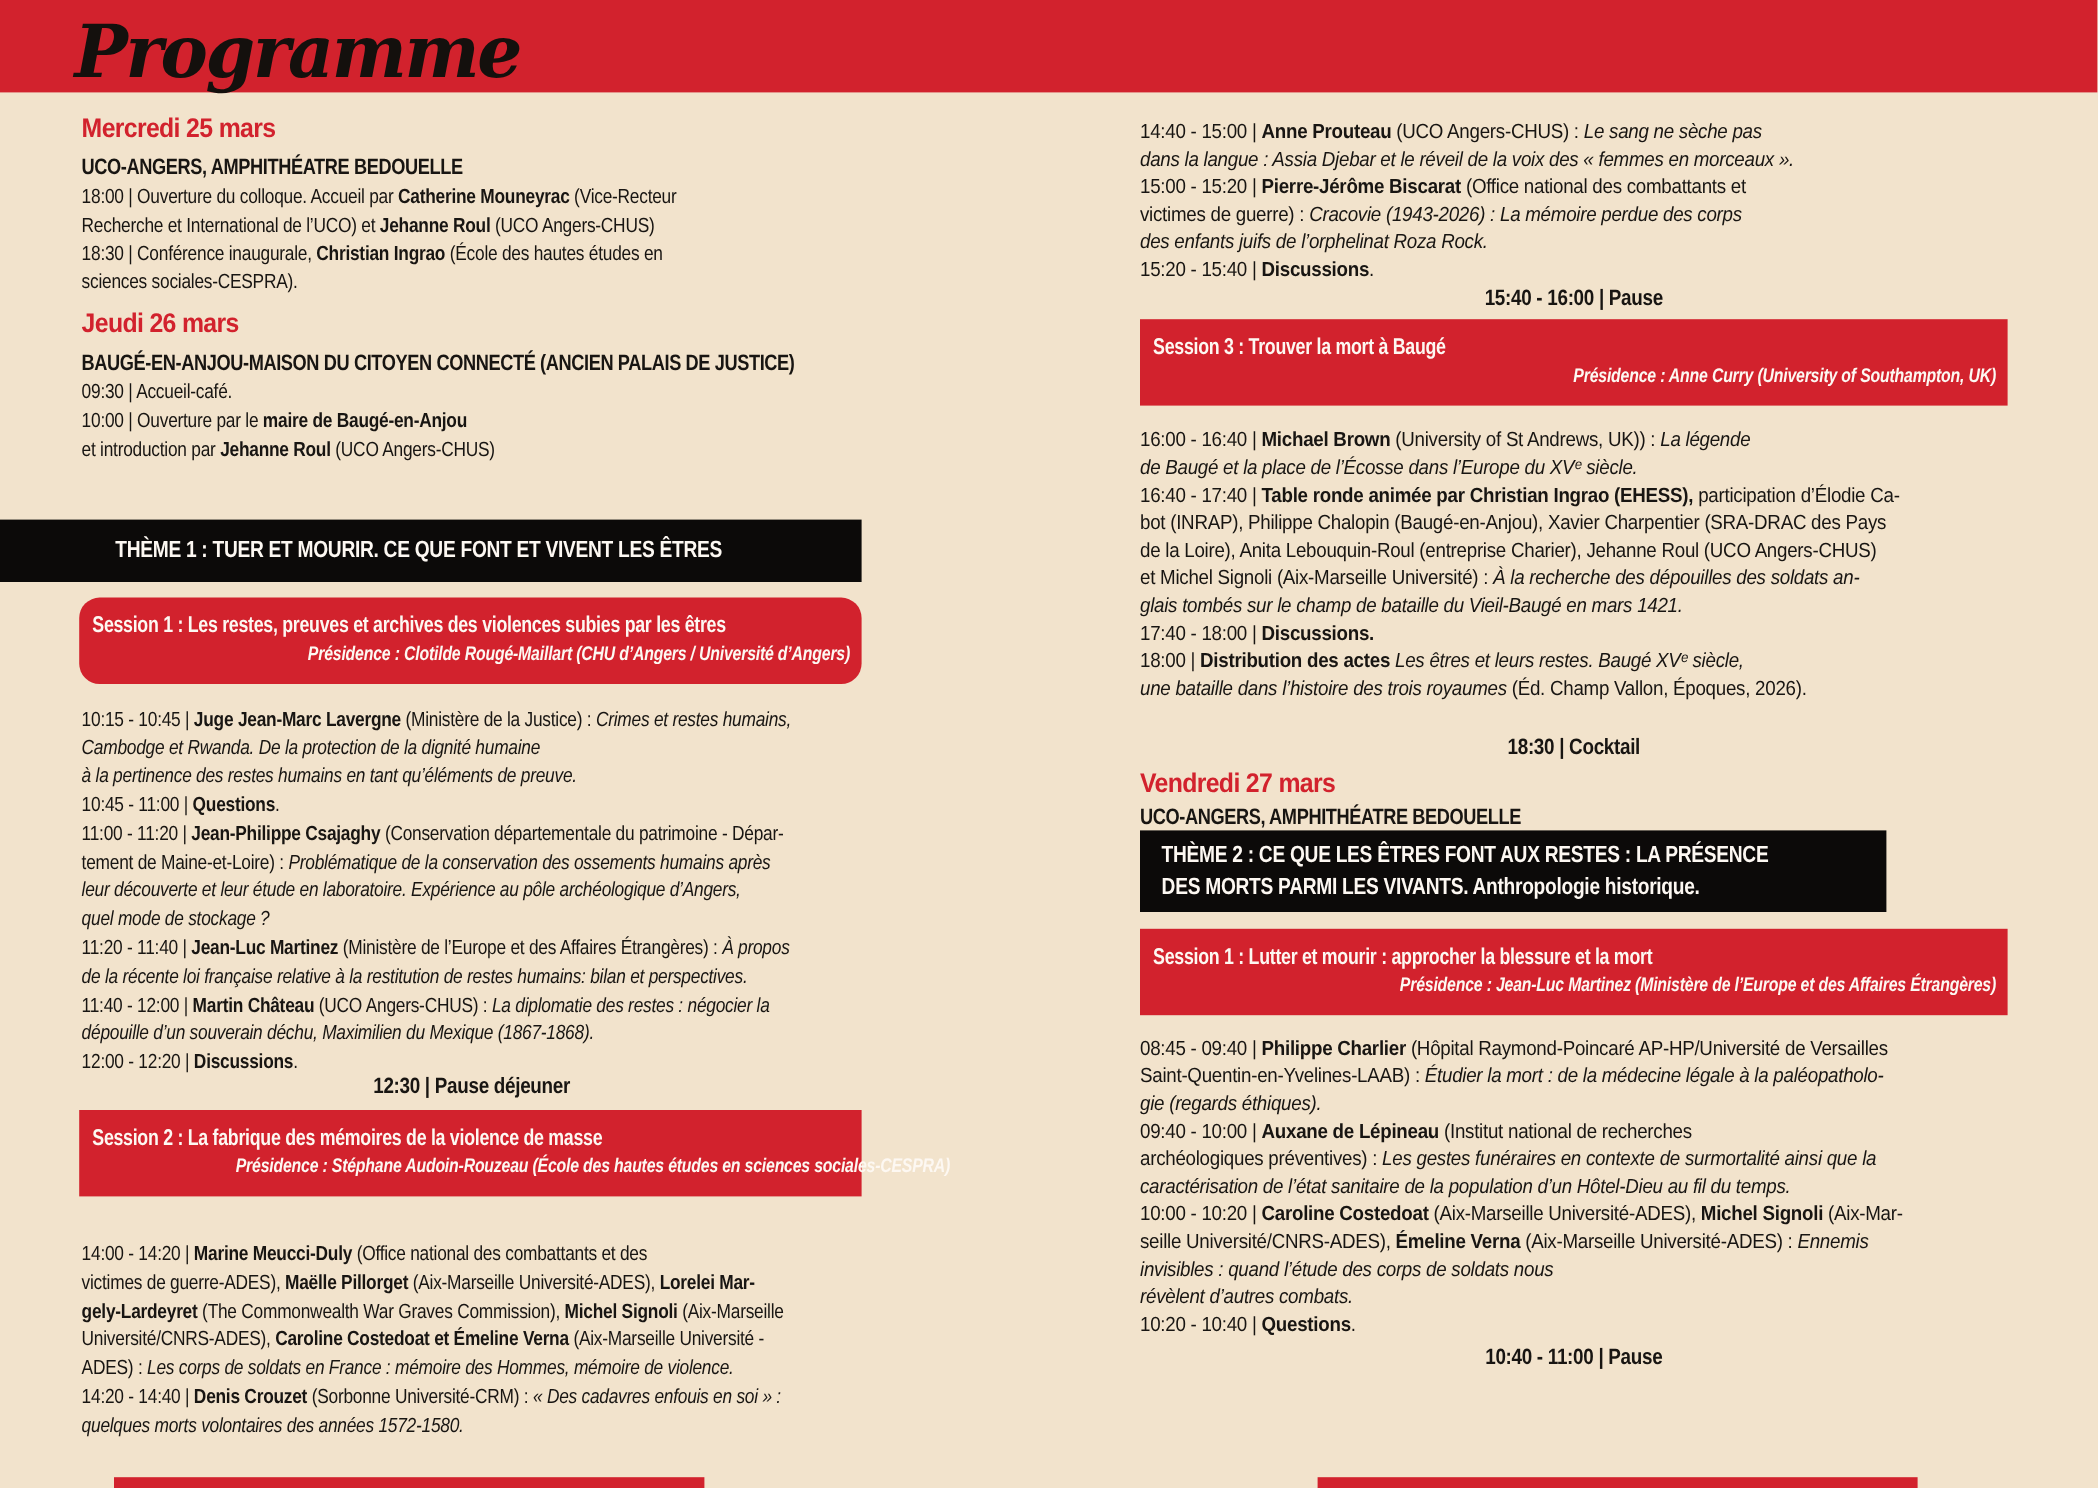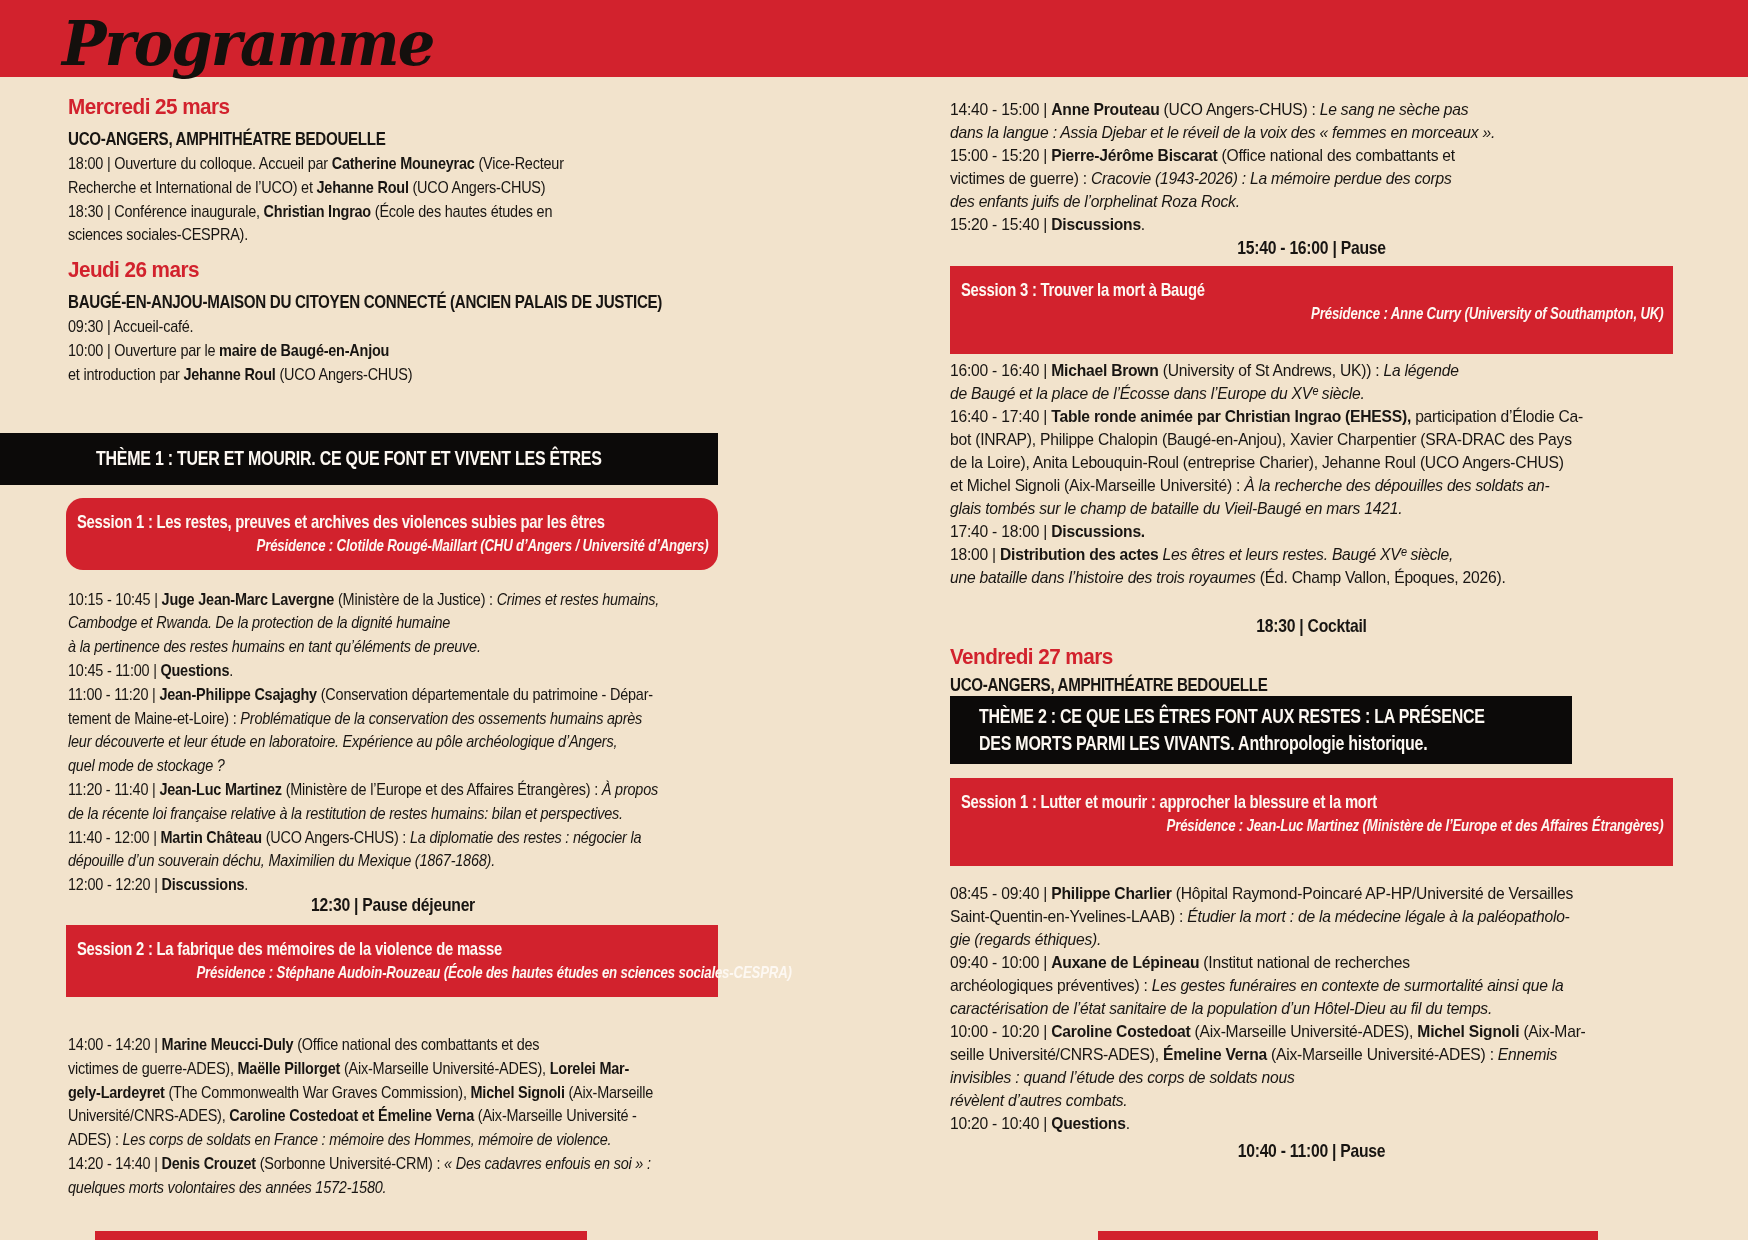--- a/index.html
+++ b/index.html
@@ -25,27 +25,27 @@
        transform:scaleX(0.85);transform-origin:0 50%;}
   .col-right .line{line-height:23px;transform:scaleX(0.92);}
   .seg.b{font-weight:bold;}
   .seg.i{font-style:italic;}
   .pause{font-weight:bold;font-size:18.5px;line-height:24px;text-align:center;
        letter-spacing:-0.3px;transform:scaleX(0.85);transform-origin:50% 50%;white-space:nowrap;}
 
   .theme{background:var(--bar-black);color:var(--white);box-sizing:border-box;}
   .col-left .theme{margin-left:-68px;width:718px;height:52px;padding-left:96px;
        display:flex;flex-direction:column;justify-content:center;}
-  .col-right .theme{width:622px;height:68px;padding-left:29px;padding-top:7px;}
+  .col-right .theme{width:622px;height:68px;padding-left:18px;padding-top:7px;}
   .theme-line{font-weight:bold;font-size:19.5px;line-height:27px;letter-spacing:-0.3px;
        transform:scaleX(0.82);transform-origin:0 50%;white-space:nowrap;}
 
   .session{background:var(--red);color:var(--white);box-sizing:border-box;padding-top:12px;}
   .col-left .session{margin-left:-2px;width:652px;height:72px;}
-  .col-right .session{width:723px;height:88px;}
+  .col-right .session{width:723px;height:72px;}
   .session-title{font-weight:bold;font-size:19px;line-height:24px;letter-spacing:-0.3px;
        padding-left:14px;transform:scaleX(0.78);transform-origin:0 50%;white-space:nowrap;}
   .session-pres{font-weight:bold;font-style:italic;font-size:16.5px;line-height:22px;
        letter-spacing:-0.2px;text-align:right;padding-right:12px;
        transform:scaleX(0.8);transform-origin:100% 50%;white-space:nowrap;}
 
   
   .col-left > :nth-child(1){margin-top:17px;}
   .col-left > :nth-child(2){margin-top:7px;}
   .col-left > :nth-child(3){margin-top:2px;}
@@ -55,21 +55,21 @@
   .col-left > :nth-child(7){margin-top:46px;}
   .col-left > :nth-child(8){margin-top:13px;border-radius:17px;}
   .col-left > :nth-child(9){margin-top:18px;}
   .col-left > :nth-child(10){margin-top:-4px;}
   .col-left > :nth-child(11){margin-top:8px;}
   .col-left > :nth-child(12){margin-top:36px;}
   
   .col-right > :nth-child(1){margin-top:21px;}
   .col-right > :nth-child(2){margin-top:0px;}
   .col-right > :nth-child(3){margin-top:6px;}
-  .col-right > :nth-child(4){margin-top:5px;}
+  .col-right > :nth-child(4){margin-top:17px;}
   .col-right > :nth-child(5){margin-top:25px;}
   .col-right > :nth-child(6){margin-top:6px;}
   .col-right > :nth-child(7){margin-top:3px;}
   .col-right > :nth-child(8){margin-top:0px;}
   .col-right > :nth-child(9){margin-top:14px;}
   .col-right > :nth-child(10){margin-top:16px;}
   .col-right > :nth-child(11){margin-top:4px;}
   .col-right > :nth-child(12){margin-top:3px;}
 
   .strip{position:absolute;top:1231px;height:9px;background:var(--red);}

